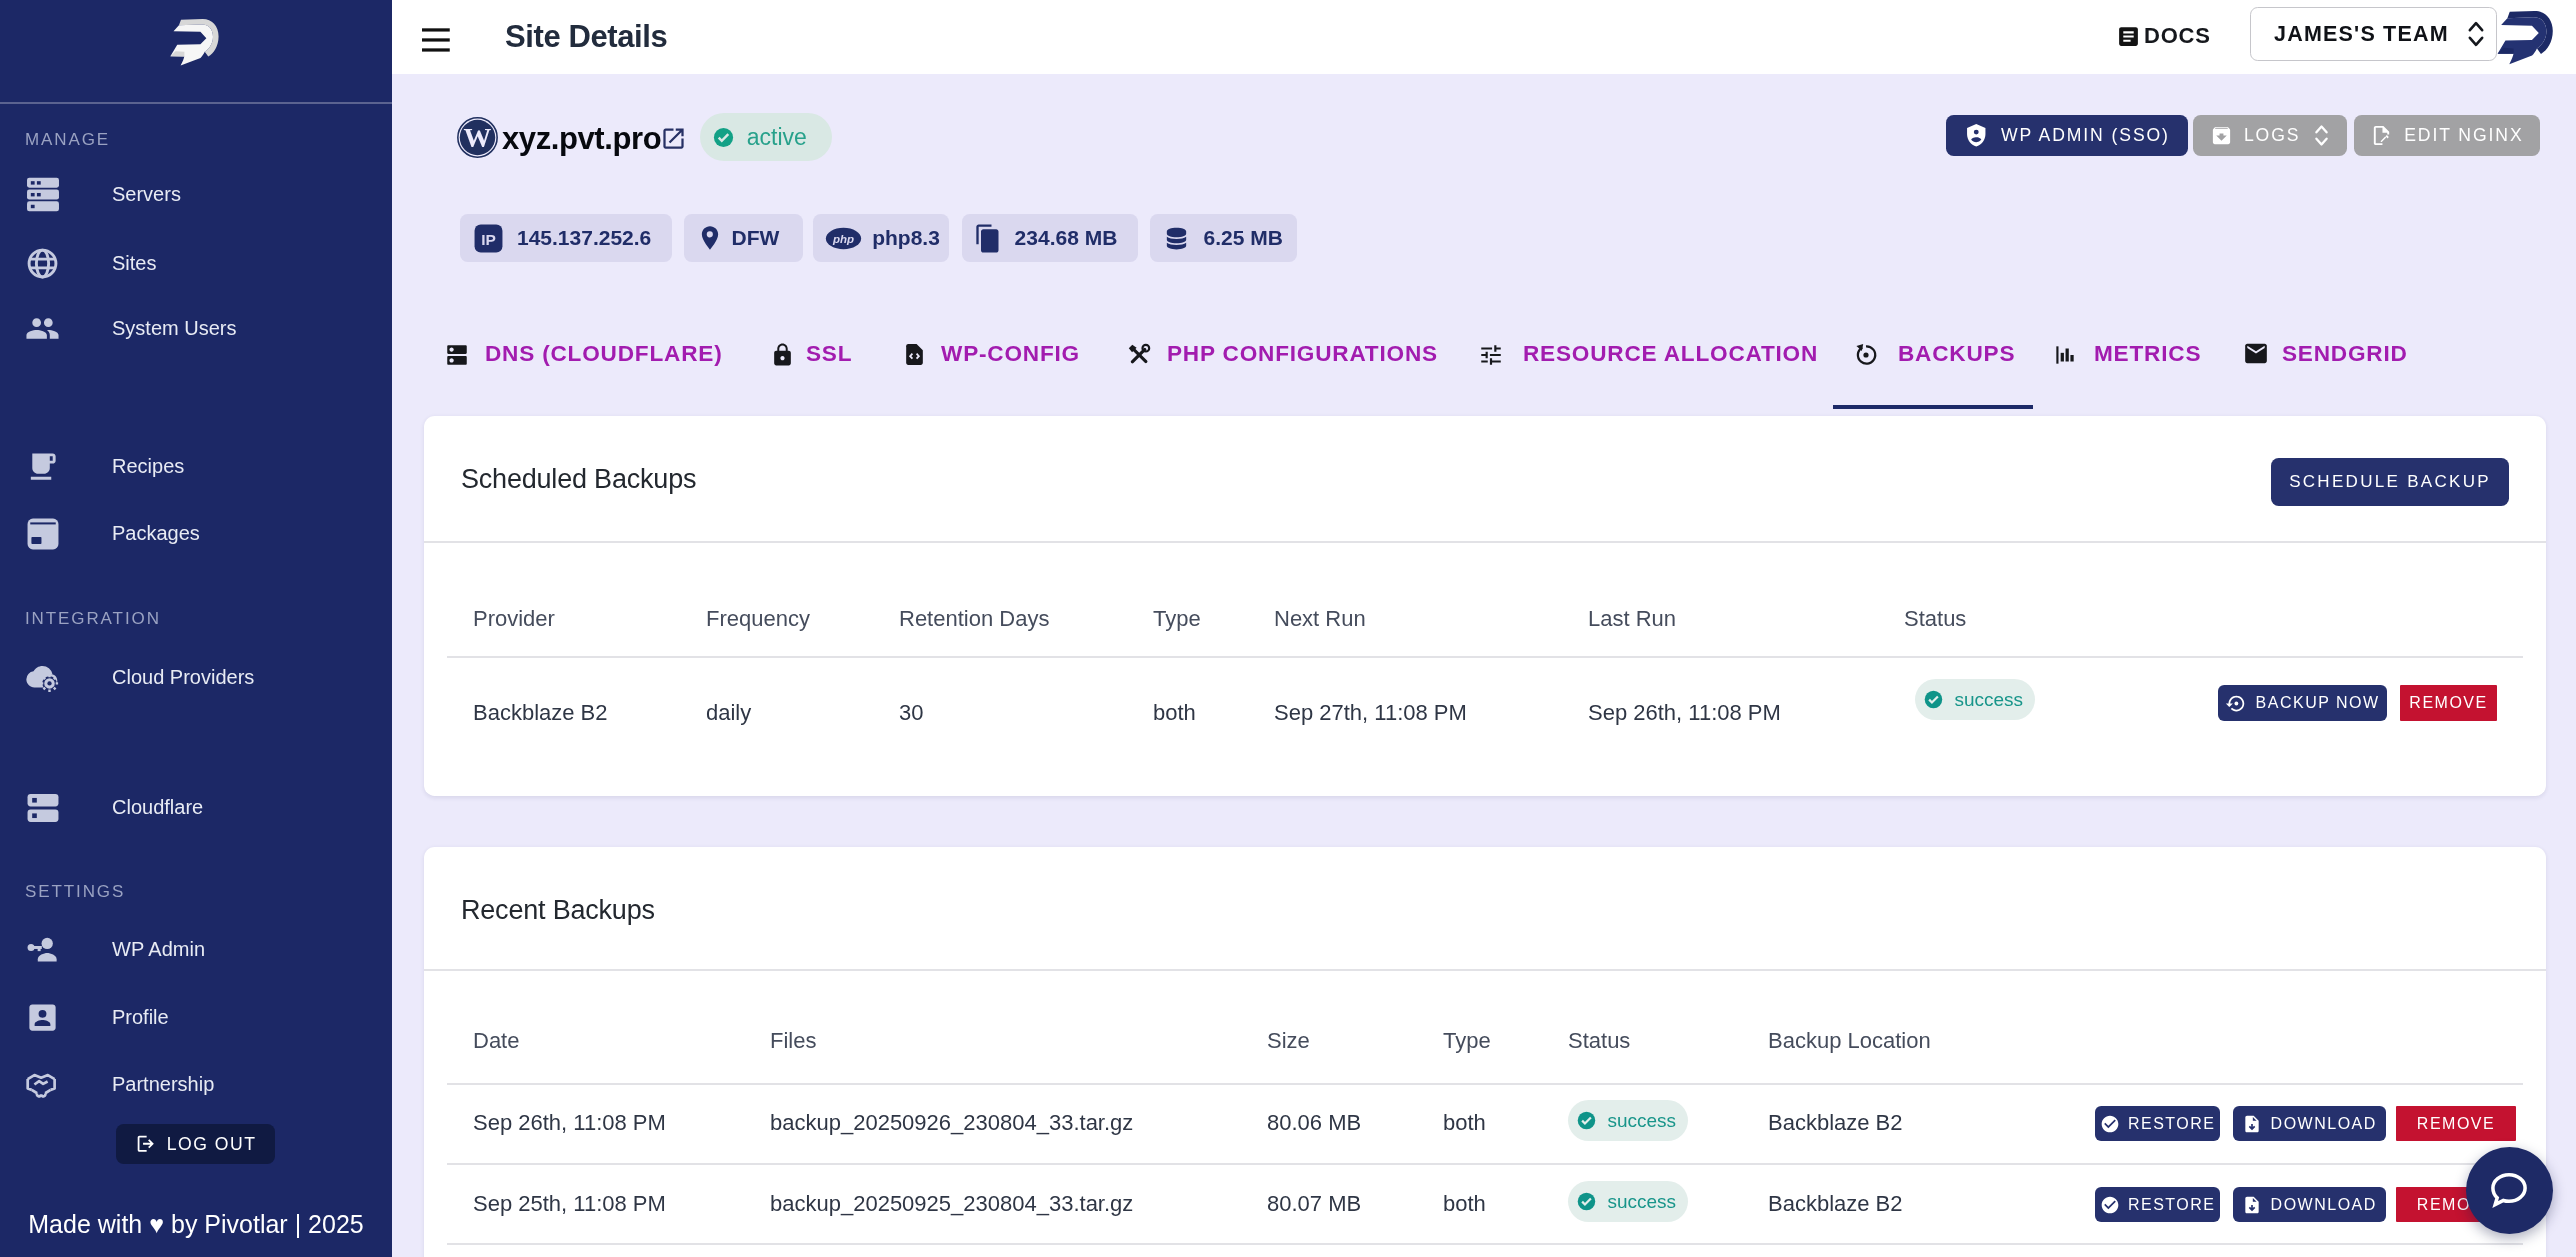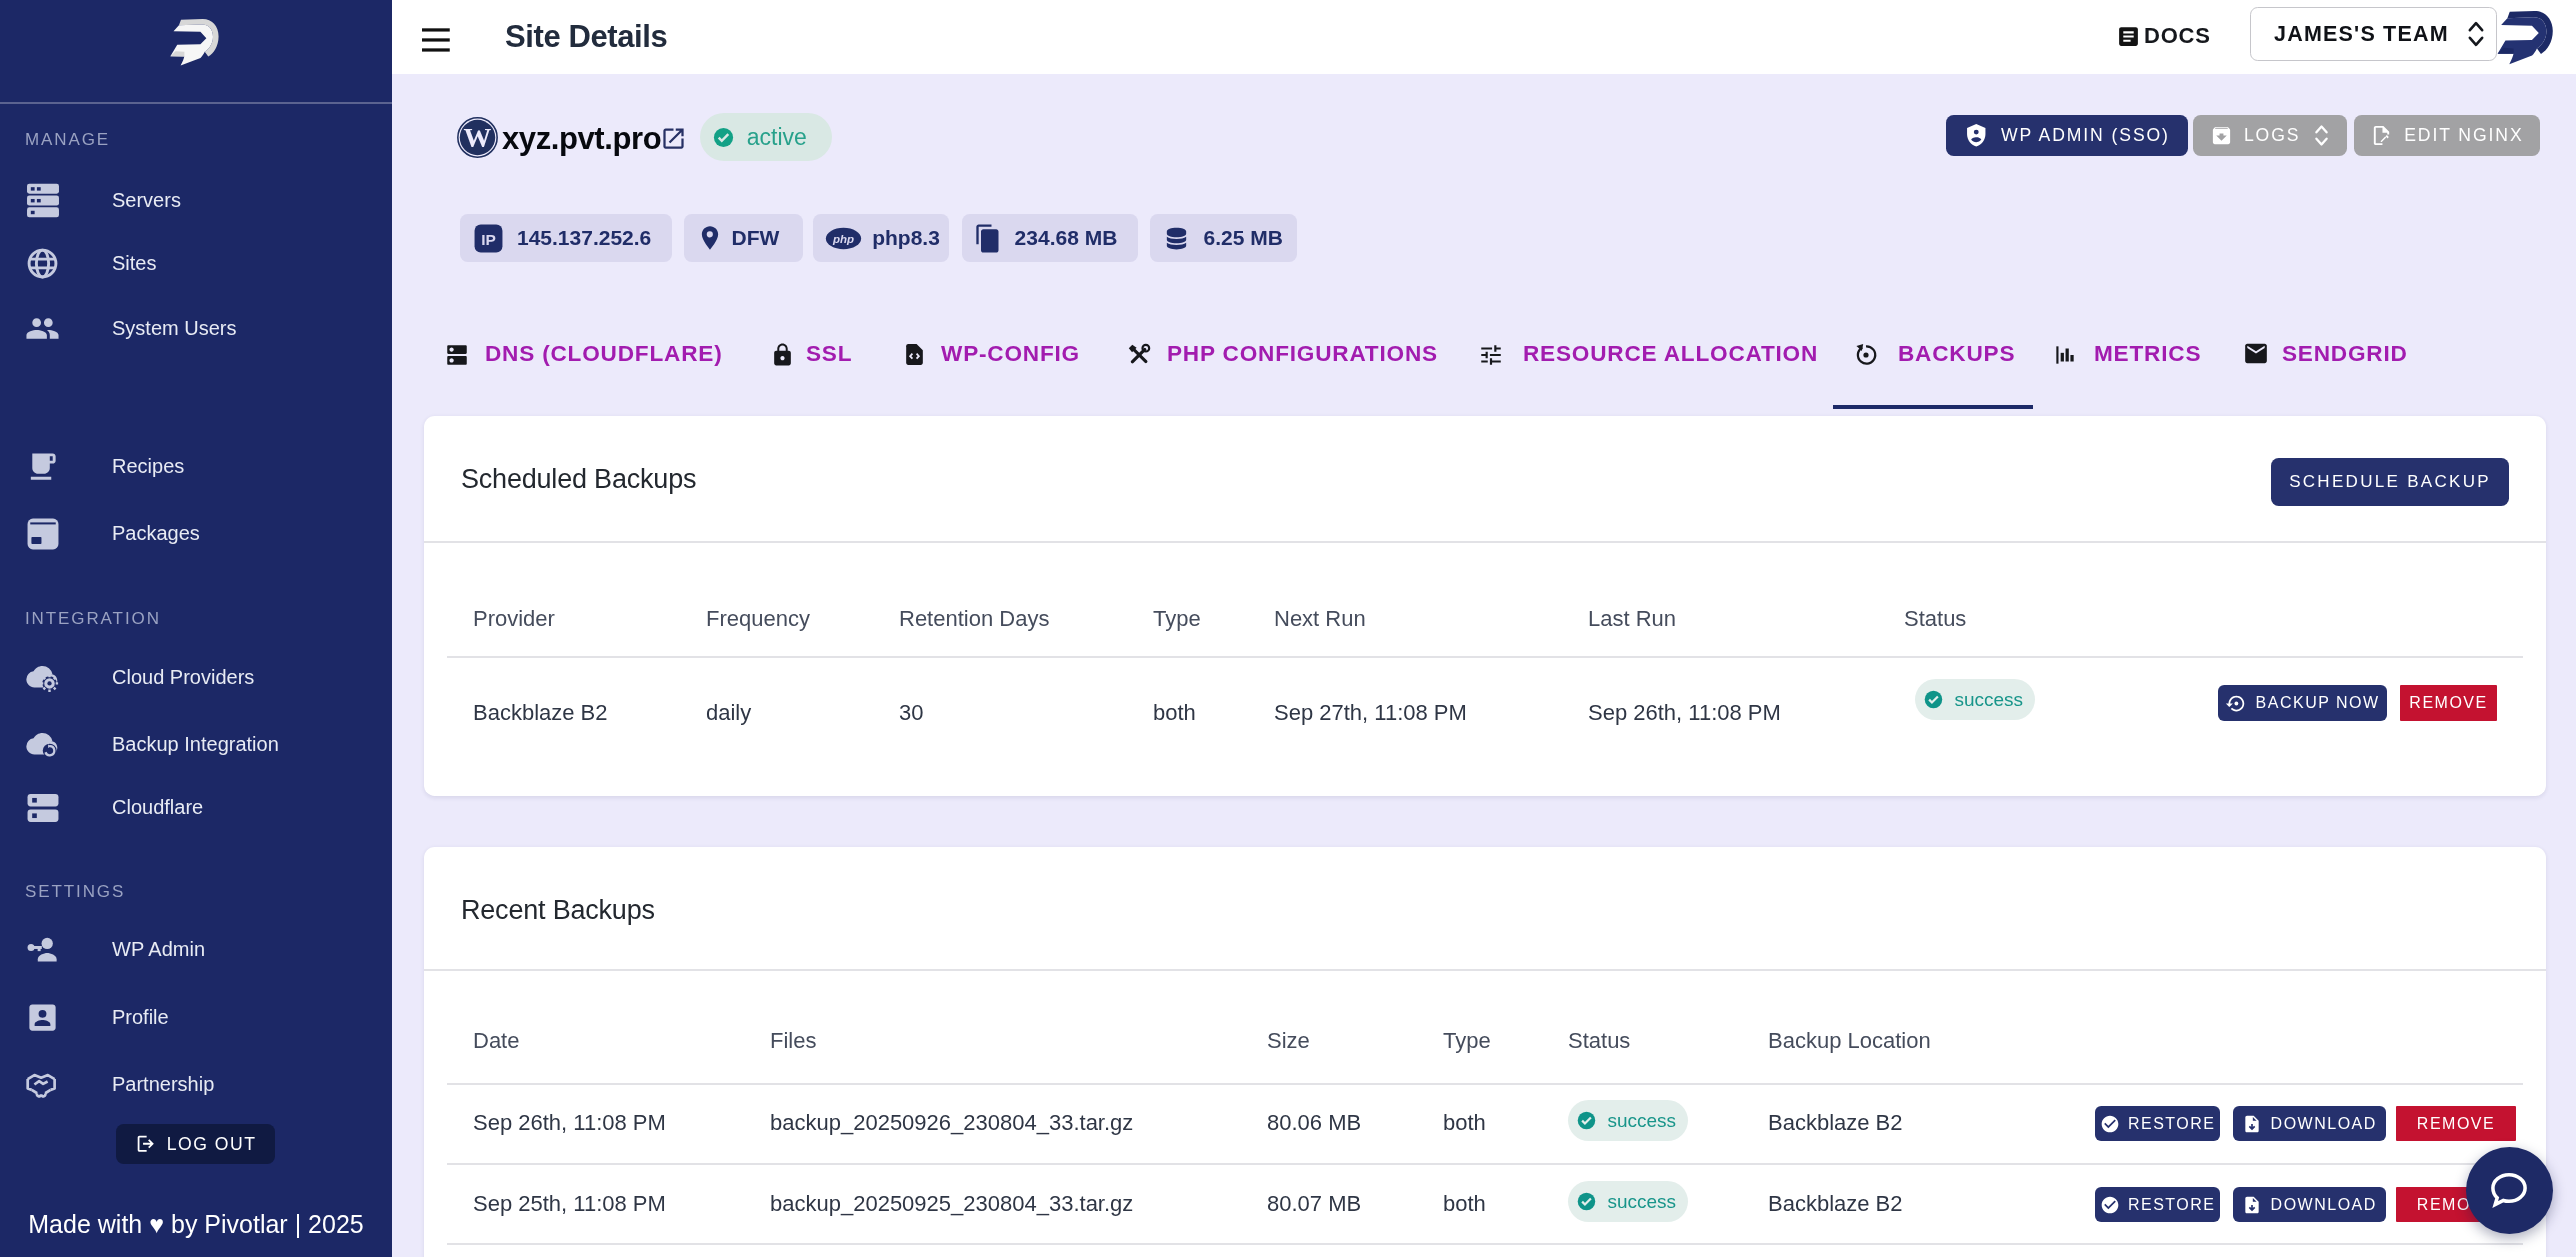--- a/index.html
+++ b/index.html
@@ -35,21 +35,21 @@
   <div class="divider"></div>
   <svg class="abs" style="left:169px;top:14px" width="55" height="52" viewBox="0 0 72 68">
     <path d="M15.7,7.4 L44,6.6 C56,6.5 64.9,15.5 64.9,29.5 C64.9,42.5 58.5,51.5 51.4,55.7 L46.8,49.3 C53,45.5 57.6,38.5 57.6,29.8 C57.6,18.5 50.5,13.2 42.5,13.7 L13,14.8 Z" fill="#d7d7d7"></path>
     <path d="M13,14.8 L42.5,13.7 C50.5,13.2 57.6,18.5 57.6,29.8 C57.6,38.5 53,45.5 46.8,49.3 C45,52.8 43.2,55.6 41.2,57.4 L15.2,67.3 C17.8,62.2 19.5,58.5 20,55.5 L1.8,55.4 L10.8,40.3 L41.1,39.7 L48.9,31.6 L41.1,23.3 L5.9,22.7 Z" fill="#f6f6f6"></path>
     <path d="M8.4,48.6 L20.1,49.3 L20.1,55.5 L1.9,55.4 Z" fill="#d7d7d7"></path>
   </svg>
   <div class="sect" style="top:130px">MANAGE</div>
   <div class="sect" style="top:609px">INTEGRATION</div>
   <div class="sect" style="top:882px">SETTINGS</div>
 
-  <div class="sitem" style="top:166px">
+  <div class="sitem" style="top:160px">
     <span class="ic">
         <svg width="34" height="35" viewBox="0 0 44 46">
           <g fill="#c5cadf">
             <rect x="1" y="1" width="42" height="13" rx="3"></rect>
             <rect x="1" y="16.5" width="42" height="13" rx="3"></rect>
             <rect x="1" y="32" width="42" height="13" rx="3"></rect>
           </g>
           <g fill="#1c2866">
             <rect x="6" y="5.5" width="5" height="4.5"></rect>
             <rect x="14" y="5.5" width="5" height="4.5"></rect>
@@ -105,33 +105,20 @@
           <g transform="translate(18.2,15)">
             <circle r="4.6" fill="#c5cadf" stroke="#1c2866" stroke-width="1.4"></circle>
             <circle r="1.6" fill="#1c2866"></circle>
             <g stroke="#c5cadf" stroke-width="1.8">
               <path d="M0 -4.6 L0 -6.4M0 4.6 L0 6.4M-4.6 0 L-6.4 0M4.6 0 L6.4 0M-3.2 -3.2 L-4.5 -4.5M3.2 3.2 L4.5 4.5M-3.2 3.2 L-4.5 4.5M3.2 -3.2 L4.5 -4.5"></path>
             </g>
           </g>
         </svg>
       </span>
     <span class="lbl">Cloud Providers</span>
-  </div>
-  <div class="sitem" style="top:710px">
-    <span class="ic">
-        <svg width="38" height="34" viewBox="0 0 26 22" fill="#c5cadf">
-          <path d="M20.35 8.04A7.49 7.49 0 0 0 13 2C10.11 2 7.6 3.64 6.35 6.04A5.994 5.994 0 0 0 1 12c0 3.31 2.69 6 6 6h12c2.76 0 5-2.24 5-5 0-2.64-2.05-4.78-4.65-4.96z"></path>
-          <g transform="translate(18.4,15.2)">
-            <circle r="5.2" fill="#1c2866"></circle>
-            <path d="M0 -3.4 A3.4 3.4 0 1 1 -3.2 1.2" fill="none" stroke="#c5cadf" stroke-width="1.7"></path>
-            <path d="M-1.2 -4.6 L1.3 -3.4 L-1.2 -2 Z" fill="#c5cadf"></path>
-          </g>
-        </svg>
-      </span>
-    <span class="lbl">Backup Integration</span>
   </div>
   <div class="sitem" style="top:773px">
     <span class="ic">
         <svg width="34" height="34" viewBox="0 0 44 44">
           <g fill="#c5cadf">
             <rect x="2" y="4" width="40" height="16" rx="4"></rect>
             <rect x="2" y="24" width="40" height="16" rx="4"></rect>
           </g>
           <g fill="#1c2866">
             <rect x="8" y="9" width="6" height="6"></rect>

